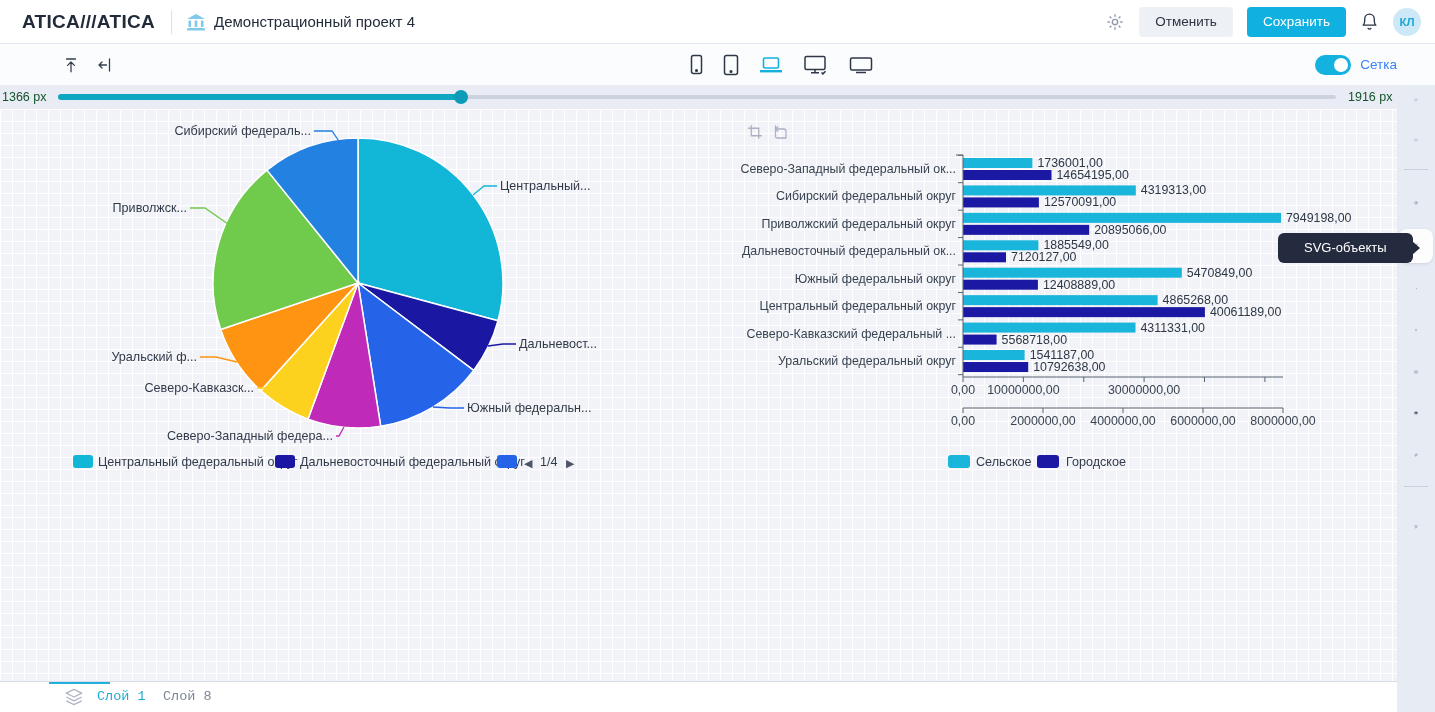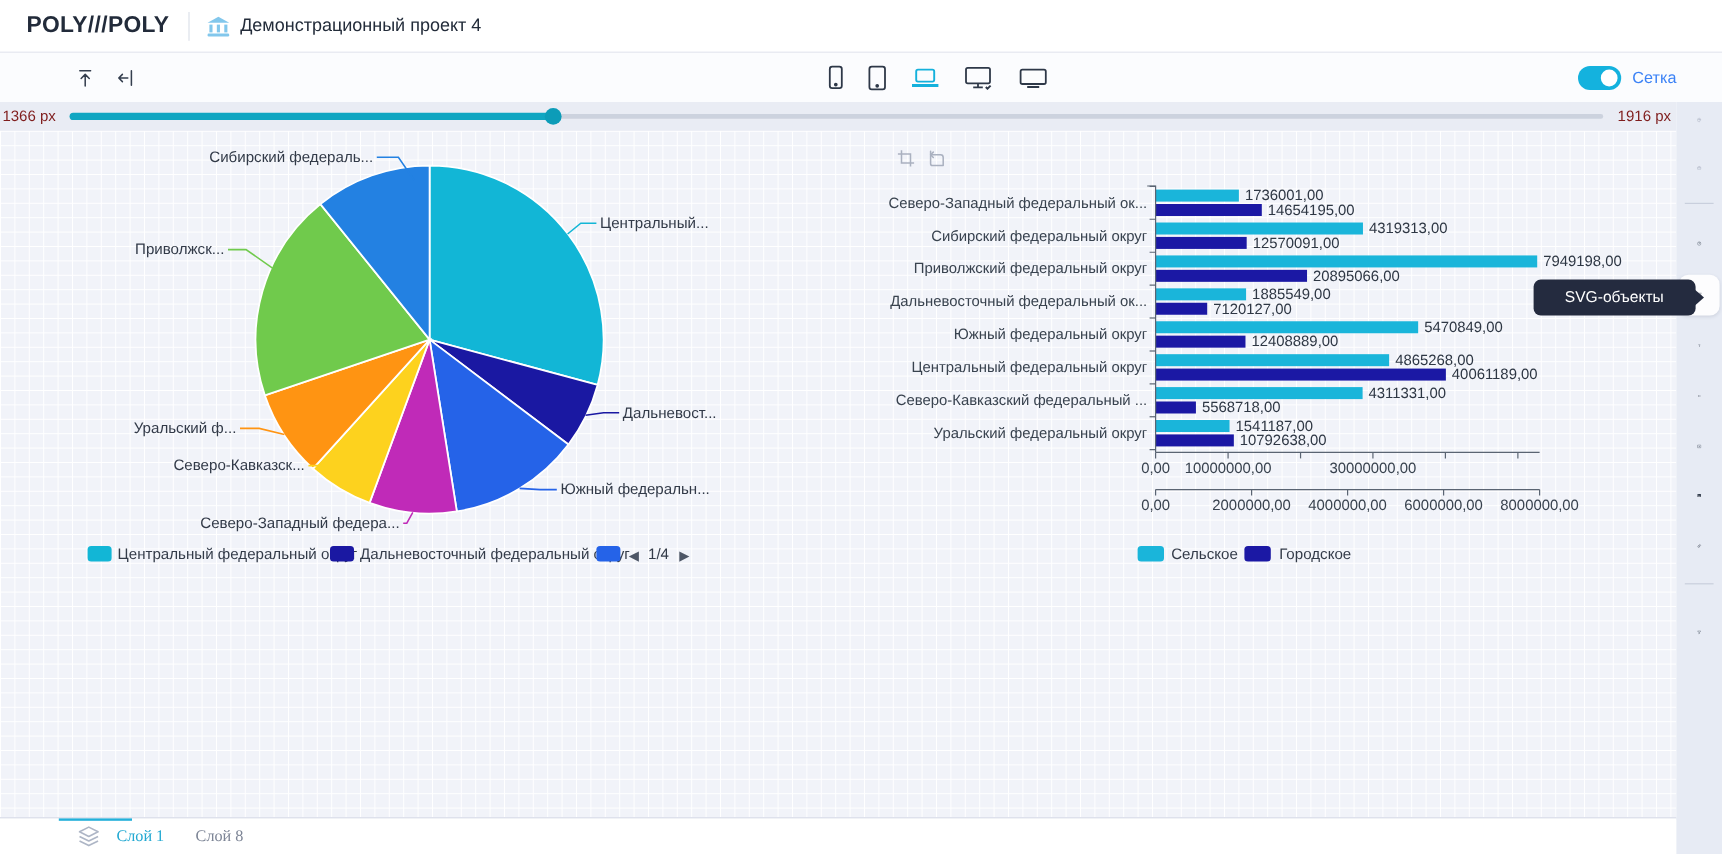--- a/index.html
+++ b/index.html
@@ -20,21 +20,21 @@
   .toolbar{position:absolute;left:0;top:44px;width:1435px;height:41px;background:#fbfcfe;display:flex;align-items:center;z-index:5;}
   .tb-left{display:flex;align-items:center;gap:16px;margin-left:62px;}
   .tb-devices{position:absolute;left:688px;top:0;height:41px;display:flex;align-items:center;gap:16px;}
   .dev{background:none;border:none;padding:2px;cursor:pointer;display:flex;align-items:end;}
   .tb-grid{position:absolute;right:38px;top:0;height:41px;display:flex;align-items:center;gap:9px;}
   .switch{width:36px;height:20px;border-radius:10px;background:#14b2de;position:relative;cursor:pointer;}
   .switch .knob{position:absolute;right:3px;top:3px;width:14px;height:14px;border-radius:50%;background:#fff;}
   .grid-label{font-size:13.5px;color:#3b82f6;text-align:right;}
   
   .slider-row{position:absolute;left:0;top:85px;width:1397px;height:24px;background:#e9ecf4;z-index:4;}
-  .px-label{position:absolute;top:5px;font-size:12.5px;color:#7f1d1d;}
+  .px-label{position:absolute;top:5px;font-size:12.5px;color:#14532d;}
   .track{position:absolute;left:58px;top:10px;width:1278px;height:4px;border-radius:2px;background:#ccd2de;cursor:pointer;}
   .track-fill{position:absolute;left:0;top:-1px;width:400px;height:6px;border-radius:3px;background:#0fa6c2;}
   .thumb{position:absolute;left:396px;top:-5px;width:14px;height:14px;border-radius:50%;background:#0c9cb8;cursor:grab;}
   
   .canvas{position:absolute;left:0;top:109px;width:1397px;height:572px;background-color:#f1f3f9;
     background-image:linear-gradient(#ffffff 1px,transparent 1px),linear-gradient(90deg,#ffffff 1px,transparent 1px);
     background-size:12px 12px;border-bottom:2px solid #d9dde9;overflow:hidden;}
   .widget-icon{position:absolute;width:18px;height:18px;cursor:pointer;}
   .clabel{font-size:12.6px;fill:#323a48;}
   .leg{font-size:12.6px;fill:#333b49;}
@@ -49,42 +49,59 @@
     border-top:7px solid transparent;border-bottom:7px solid transparent;border-left:8px solid #242b3f;}
   
   .sidebar{position:absolute;right:0;top:85px;width:38px;height:627px;background:#e7ebf4;z-index:7;}
   .side-item{position:absolute;left:3px;width:32px;height:30px;display:flex;align-items:center;justify-content:center;cursor:pointer;background:none;border:none;padding:14px;}
   .side-item.active{left:2px;width:34px;height:34px;background:#fdfdfe;border-radius:8px;box-shadow:0 1px 3px rgba(40,50,80,.12);}
   .side-divider{position:absolute;left:7px;width:24px;height:1px;background:#c9cfdd;}
   
   .layers-bar{position:absolute;left:0;top:682px;width:1397px;height:30px;background:#fff;z-index:6;}
   .layers-indicator{position:absolute;left:49px;top:0;width:61px;height:2px;background:#23b0da;}
   .layers-icon{position:absolute;left:62px;top:5px;cursor:pointer;}
-  .layer-tab{position:absolute;top:0;height:30px;line-height:30px;font-size:13.5px;cursor:pointer;background:none;border:none;padding:0;font-family:Liberation Serif, serif;}
+  .layer-tab{position:absolute;top:0;height:30px;line-height:30px;font-size:13.5px;cursor:pointer;background:none;border:none;padding:0;font-family:Liberation Mono, monospace;}
   .layer-tab.active{color:#23a9d2;}
   .layer-tab.inactive{color:#7d8596;}
 </style>
 </head>
 <body>
 
 <div class="page">
 
   <div class="header">
-    <div class="brand">POLY///POLY</div>
+    <div class="brand">ATICA///ATICA</div>
     <div class="hdr-divider"></div>
     <span>
       <svg width="20" height="18" viewBox="0 0 20 18">
         <path d="M10 1L19 6H1z" fill="#82c7ec"></path>
         <rect x="2.5" y="7.5" width="2.6" height="6.5" fill="#82c7ec"></rect>
         <rect x="8.7" y="7.5" width="2.6" height="6.5" fill="#82c7ec"></rect>
         <rect x="14.9" y="7.5" width="2.6" height="6.5" fill="#82c7ec"></rect>
         <rect x="1" y="15" width="18" height="2.4" rx="1" fill="#82c7ec"></rect>
       </svg>
     </span>
     <div class="proj-title">Демонстрационный проект 4</div>
+    <div class="hdr-right">
+      <button class="icon-btn">
+        <svg width="20" height="20" viewBox="0 0 24 24" fill="none" stroke="#939cae" stroke-width="1.7">
+          <circle cx="12" cy="12" r="3.2"></circle>
+          <path d="M12 2.8v3M12 18.2v3M2.8 12h3M18.2 12h3M5.5 5.5l2.1 2.1M16.4 16.4l2.1 2.1M18.5 5.5l-2.1 2.1M7.6 16.4l-2.1 2.1"></path>
+        </svg>
+      </button>
+      <button class="btn btn-cancel">Отменить</button>
+      <button class="btn btn-save">Сохранить</button>
+      <button class="icon-btn">
+        <svg width="19" height="20" viewBox="0 0 24 24" fill="none" stroke="#2a3342" stroke-width="1.7" stroke-linecap="round" stroke-linejoin="round">
+          <path d="M18 8a6 6 0 10-12 0c0 7-2 8-2 8h16s-2-1-2-8"></path>
+          <path d="M10.3 20a2 2 0 003.4 0"></path>
+        </svg>
+      </button>
+      <div class="avatar">КЛ</div>
+    </div>
   </div>
 
   <div class="toolbar">
     <div class="tb-left">
       <button class="icon-btn">
         <svg width="18" height="18" viewBox="0 0 24 24" fill="none" stroke="#343e4e" stroke-width="1.7" stroke-linecap="round" stroke-linejoin="round">
           <path d="M6 4h12M12 21V8M7.5 12.5L12 8l4.5 4.5"></path>
         </svg>
       </button>
       <button class="icon-btn">

